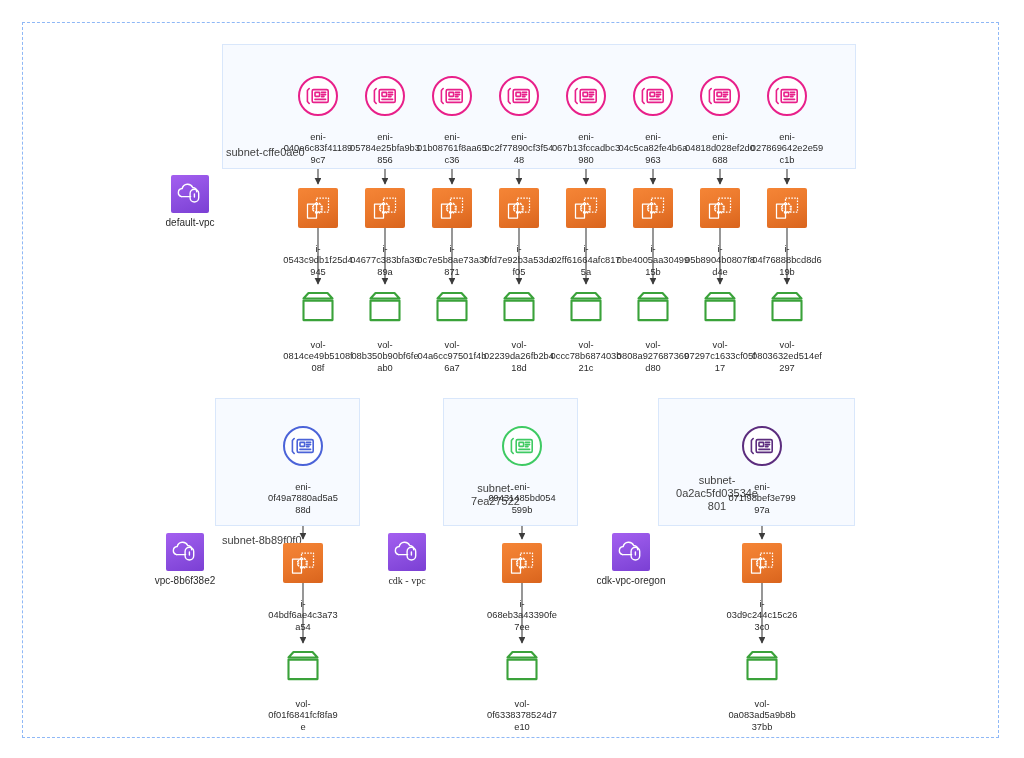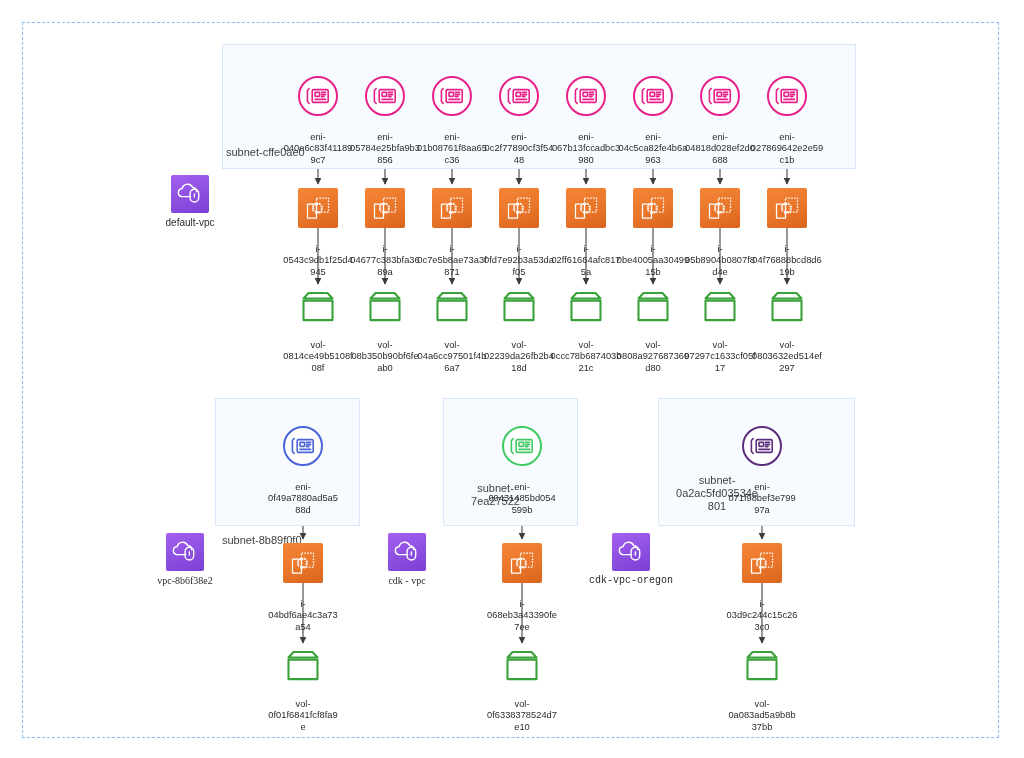--- a/index.html
+++ b/index.html
@@ -583,21 +583,21 @@
             <svg width="40" height="34" viewBox="0 0 40 34" fill="none" stroke="#3aa23a" stroke-width="2.1" stroke-linejoin="round">
     <path d="M5.5 9.5 L10.5 4.0 L29.5 4.0 L34.5 9.5 Z"></path>
     <rect x="5.5" y="11.6" width="29" height="19.5"></rect>
   </svg>
           </div>
      </div>
         <div class="caption">vol-
 0f01f6841fcf8fa9
 e</div>
       </div>
-      <div class="vpc-node" style="left: 185px; top: 533px; font-family: Liberation Serif, serif;">
+      <div class="vpc-node" style="left: 185px; top: 533px;">
         <div class="vpc-icon">
           <svg width="26" height="24" viewBox="0 0 26 24" fill="none" stroke="#ffffff" stroke-width="1.4" stroke-linecap="round" stroke-linejoin="round">
     <path d="M4.6 14.6 a4.1 4.1 0 0 1 0.6 -8.1 a5.6 5.6 0 0 1 10.5 -1.0
              a4.3 4.3 0 0 1 4.0 4.3"></path>
     <path d="M4.6 14.6 h9.0"></path>
     <path d="M17.4 7.2 a4.3 4.3 0 0 1 4.3 4.3 v4.2
              a4.3 4.3 0 0 1 -8.6 0 v-4.2 a4.3 4.3 0 0 1 4.3 -4.3 z"></path>
     <path d="M17.4 12.0 v3.0"></path>
   </svg>
         </div>
@@ -703,21 +703,21 @@
             <svg width="40" height="34" viewBox="0 0 40 34" fill="none" stroke="#3aa23a" stroke-width="2.1" stroke-linejoin="round">
     <path d="M5.5 9.5 L10.5 4.0 L29.5 4.0 L34.5 9.5 Z"></path>
     <rect x="5.5" y="11.6" width="29" height="19.5"></rect>
   </svg>
           </div>
      </div>
         <div class="caption">vol-
 0a083ad5a9b8b
 37bb</div>
       </div>
-      <div class="vpc-node" style="left: 631px; top: 533px; font-family: Liberation Mono, monospace;">
+      <div class="vpc-node" style="left: 631px; top: 533px;">
         <div class="vpc-icon">
           <svg width="26" height="24" viewBox="0 0 26 24" fill="none" stroke="#ffffff" stroke-width="1.4" stroke-linecap="round" stroke-linejoin="round">
     <path d="M4.6 14.6 a4.1 4.1 0 0 1 0.6 -8.1 a5.6 5.6 0 0 1 10.5 -1.0
              a4.3 4.3 0 0 1 4.0 4.3"></path>
     <path d="M4.6 14.6 h9.0"></path>
     <path d="M17.4 7.2 a4.3 4.3 0 0 1 4.3 4.3 v4.2
              a4.3 4.3 0 0 1 -8.6 0 v-4.2 a4.3 4.3 0 0 1 4.3 -4.3 z"></path>
     <path d="M17.4 12.0 v3.0"></path>
   </svg>
         </div>

